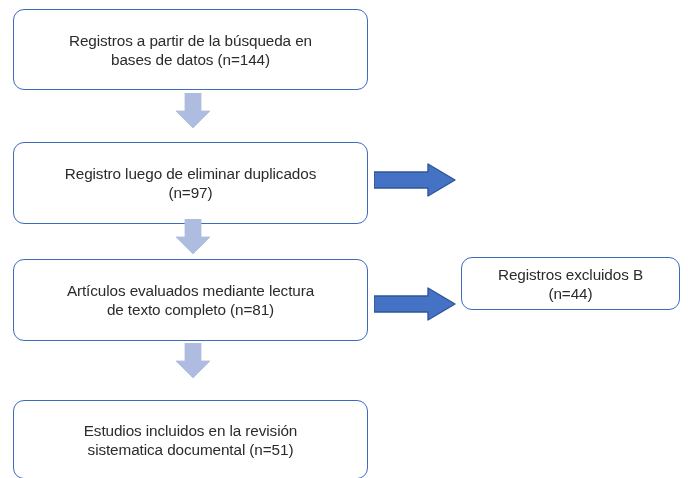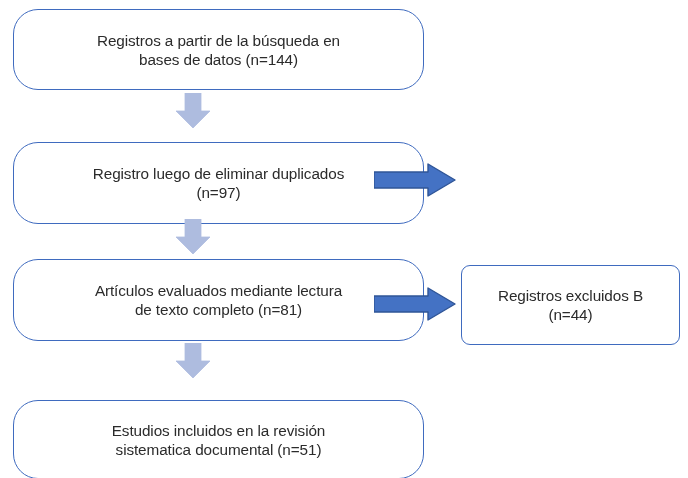--- a/index.html
+++ b/index.html
@@ -35,30 +35,30 @@
     letter-spacing: -0.1px;
     padding: 0 8px;
   }
   .flow-box .box-text {
     display: block;
     width: 100%;
     white-space: pre-line;
   }
 
   
-  .box-left { left: 13px; width: 411px; border-radius: 25px; }
+  .box-left { left: 13px; width: 355px; }
   #box-records-identified { top: 9px;   height: 81px; }
   #box-records-deduped    { top: 134px; height: 82px; margin-top: 8px; }
   #box-fulltext-assessed  { top: 259px; height: 82px; }
   #box-studies-included   { top: 400px; height: 79px; align-items: center; }
 
   
   .box-right { left: 461px; width: 219px; }
   #box-excluded-a { top: 141px; height: 77px; }
-  #box-excluded-b { top: 265px; height: 80px; border-radius: 9px; }
+  #box-excluded-b { top: 257px; height: 53px; }
 
   
   .arrow-down {
     position: absolute;
     width: 36px;
     height: 36px;
   }
   .arrow-down svg { display: block; width: 100%; height: 100%; }
   #arrow-down-1 { left: 175px; top: 93px;  }
   #arrow-down-2 { left: 175px; top: 219px; }

